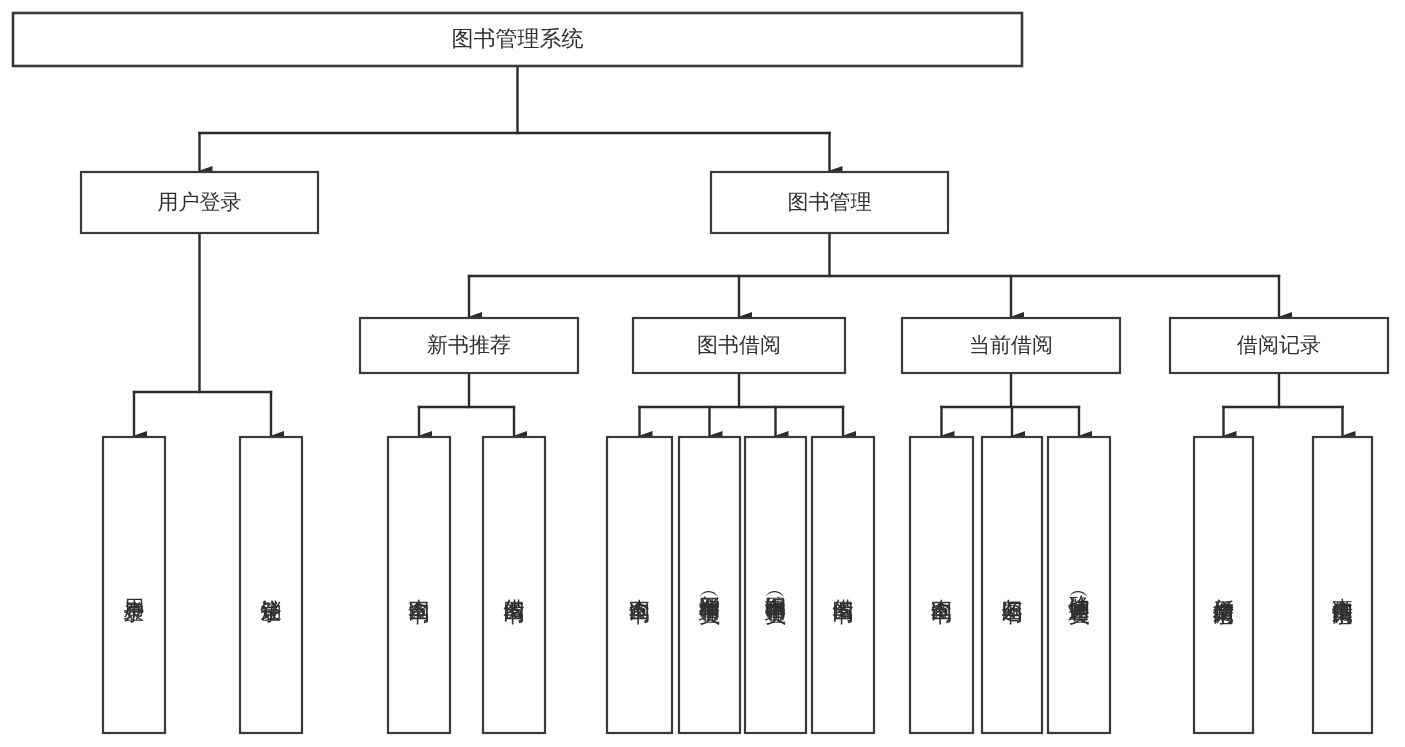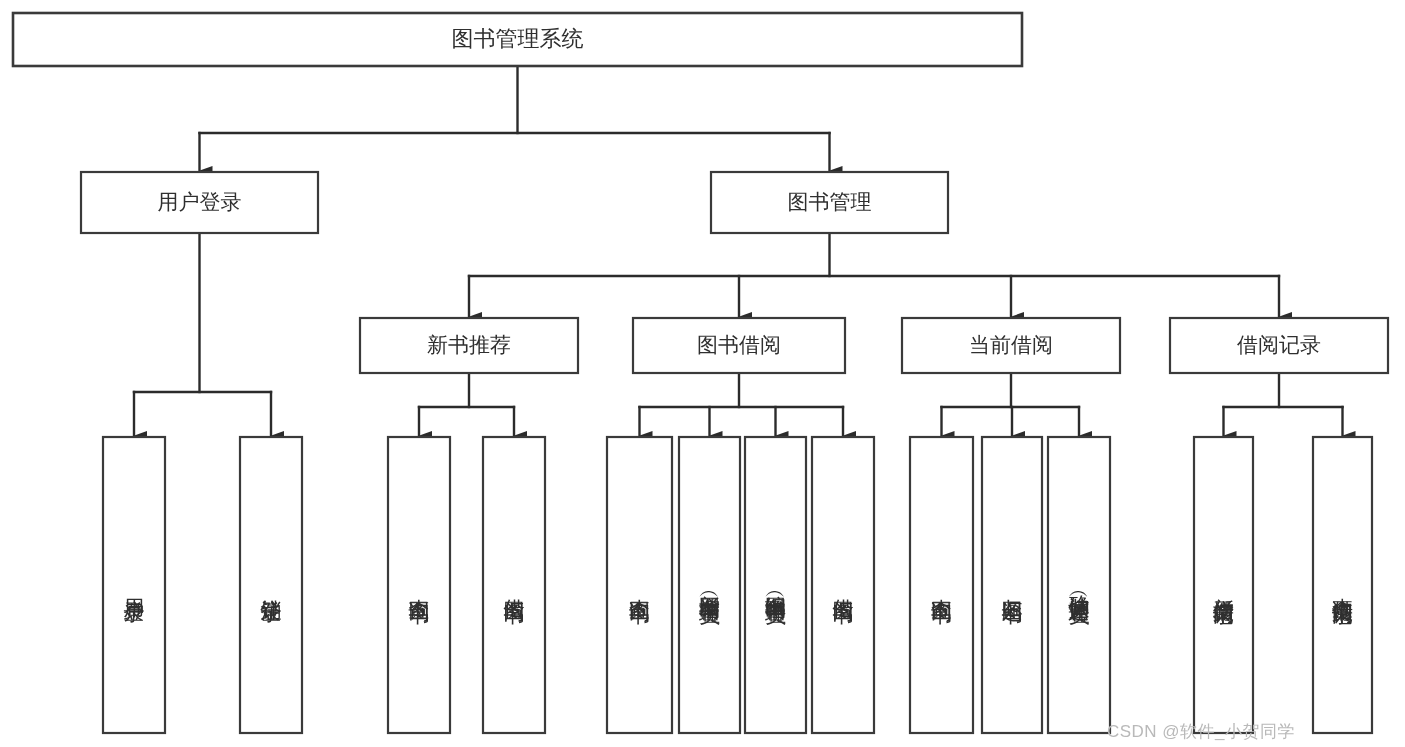--- a/index.html
+++ b/index.html
@@ -194,14 +194,13 @@
         <div class="vlabel">确认归还（管理员）</div>
       </div>
       <div class="vlabel-wrap" style="left: 1194px; top: 437px; width: 59px; height: 296px;">
         <div class="vlabel">新增借阅记录</div>
       </div>
       <div class="vlabel-wrap" style="left: 1313px; top: 437px; width: 59px; height: 296px;">
         <div class="vlabel">查询借阅记录</div>
       </div>
     </div>
 
-  <div class="watermark">CSDN @软件_小贺同学</div>
 </div>
 
 </body></html>

